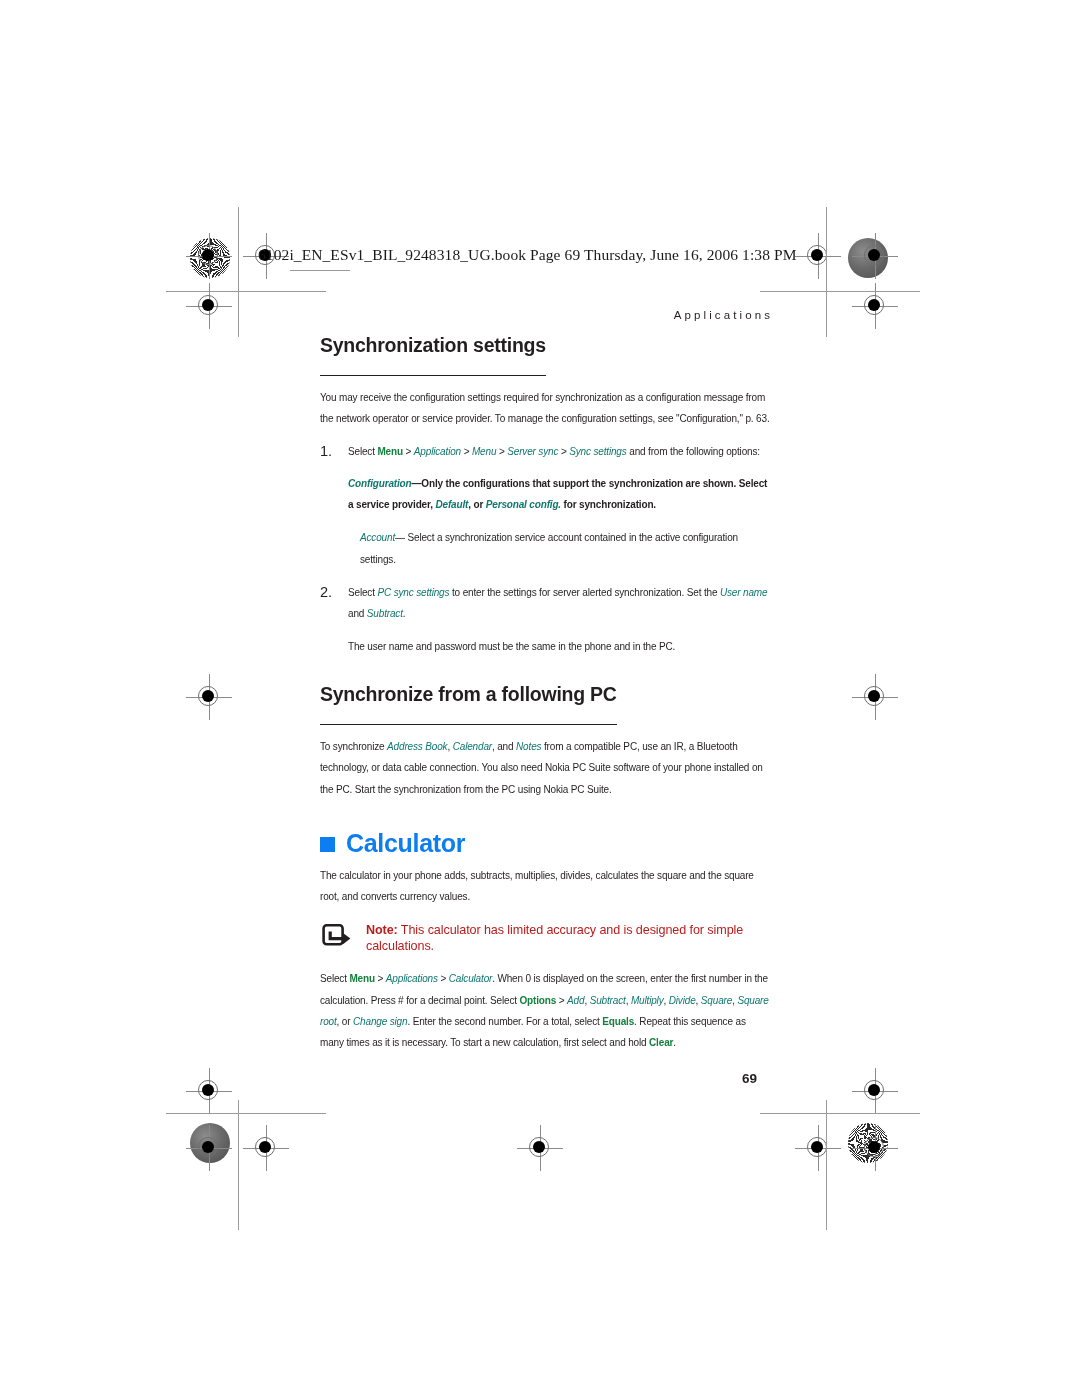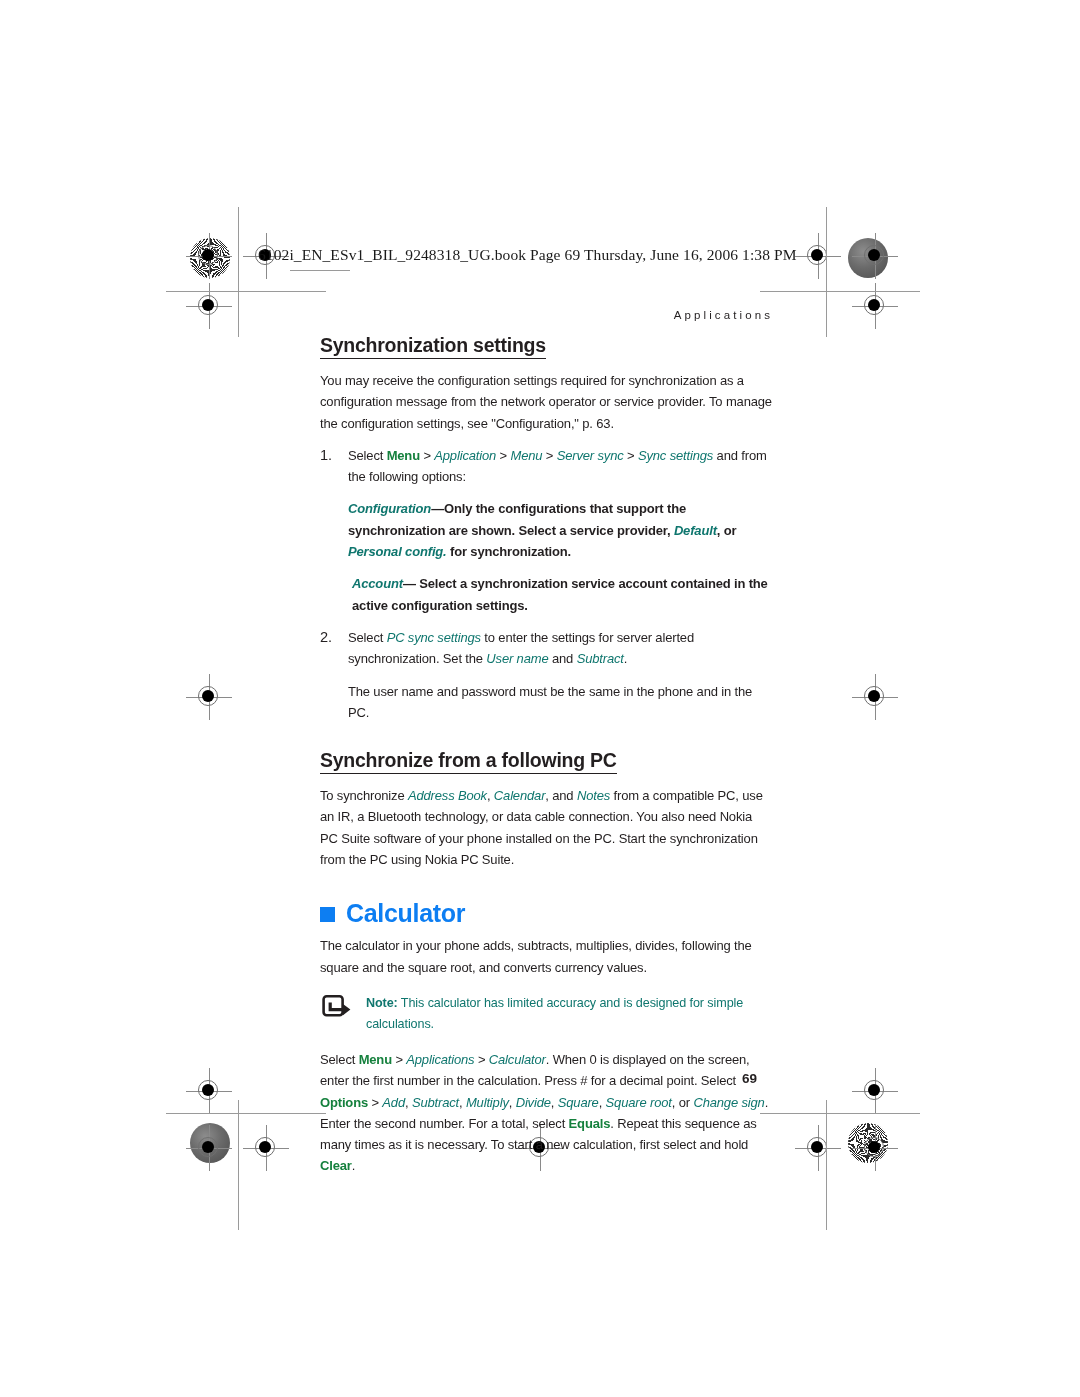--- a/index.html
+++ b/index.html
@@ -114,30 +114,30 @@
   }
 
   h2.sub {
     margin: 0 0 7px 0;
     font-size: 19.5px;
     font-weight: bold;
     letter-spacing: -0.25px;
     color: #231f20;
     border-bottom: 1.4px solid #231f20;
     display: inline-block;
-    padding-bottom: 1px;
+    padding-bottom: 18px;
     line-height: 1.18;
     text-align: right;
   }
   .subwrap { margin-bottom: 4px; }
   .subwrap.spaced { margin-top: 26px; }
 
   p.body {
     margin: 0 0 1px 0;
-    font-size: 13px;
+    font-size: 10px;
     line-height: 21.3px;
     letter-spacing: -0.16px;
     color: #231f20;
   }
 
   
   .numitem {
     position: relative;
     padding-left: 28px;
     margin-top: 11px;
@@ -189,23 +189,23 @@
     padding-left: 2px;
   }
   .note-icon {
     flex: 0 0 auto;
     width: 30px;
     height: 30px;
     margin-top: 2px;
   }
   .note-text {
     font-size: 12.6px;
-    line-height: 21px;
+    line-height: 16px;
     letter-spacing: -0.1px;
-    color: #0f766e;
+    color: #b91c1c;
     padding-top: 1px;
   }
   .note-text b { font-weight: bold; }
 
   
   .folio {
     position: absolute;
     left: 742px;
     top: 1071px;
     font-size: 13.5px;
@@ -347,21 +347,21 @@
       </p>
     </div>
 
     <div class="indented">
       <p class="body" style="margin:0;font-weight:bold;">
         <span class="blue-i">Configuration</span><span>—Only the configurations that support the synchronization are shown. Select a service provider, </span><span class="blue-i">Default</span><span>, or </span><span class="blue-i">Personal config.</span><span> for synchronization.</span>
       </p>
     </div>
 
     <div class="indented">
-      <p class="body" style="margin:4px;font-weight:bold;">
+      <p class="body" style="margin:12px;">
         <span class="blue-i">Account</span><span>— Select a synchronization service account contained in the active configuration settings.</span>
       </p>
     </div>
 
     <div class="numitem">
       <span class="num">2.</span>
       <p class="body" style="margin:0;">
         <span>Select </span><span class="blue-i">PC sync settings</span><span> to enter the settings for server alerted synchronization. Set the </span><span class="blue-i">User name</span><span> and </span><span class="blue-i">Subtract</span><span>.</span>
       </p>
     </div>
@@ -376,21 +376,21 @@
 
     <p class="body">
       <span>To synchronize </span><span class="blue-i">Address Book</span><span>, </span><span class="blue-i">Calendar</span><span>, and </span><span class="blue-i">Notes</span><span> from a compatible PC, use an IR, a Bluetooth technology, or data cable connection. You also need Nokia PC Suite software of your phone installed on the PC. Start the synchronization from the PC using Nokia PC Suite.</span>
     </p>
 
     <div class="section-head">
       <span class="sq-bullet"></span>
       <h1>Calculator</h1>
     </div>
 
-    <p class="body">The calculator in your phone adds, subtracts, multiplies, divides, following the square and the square root, and converts currency values.</p>
+    <p class="body">The calculator in your phone adds, subtracts, multiplies, divides, calculates the square and the square root, and converts currency values.</p>
 
     <div class="note">
       <span class="note-icon">
         <svg viewBox="0 0 30 30" width="30" height="30" aria-hidden="true">
           <rect x="1.6" y="2.2" width="19" height="19" rx="3" ry="3" fill="#ffffff" stroke="#231f20" stroke-width="2.6"></rect>
           <path d="M9.8 8.6 L9.8 14.0 L21.0 14.0 L21.0 10.0 L28.4 15.6 L21.0 21.2 L21.0 17.2 L6.6 17.2 L6.6 8.6 Z" fill="#231f20"></path>
         </svg>
       </span>
       <span class="note-text">
         <b>Note:</b><span> This calculator has limited accuracy and is designed for simple calculations.</span>

